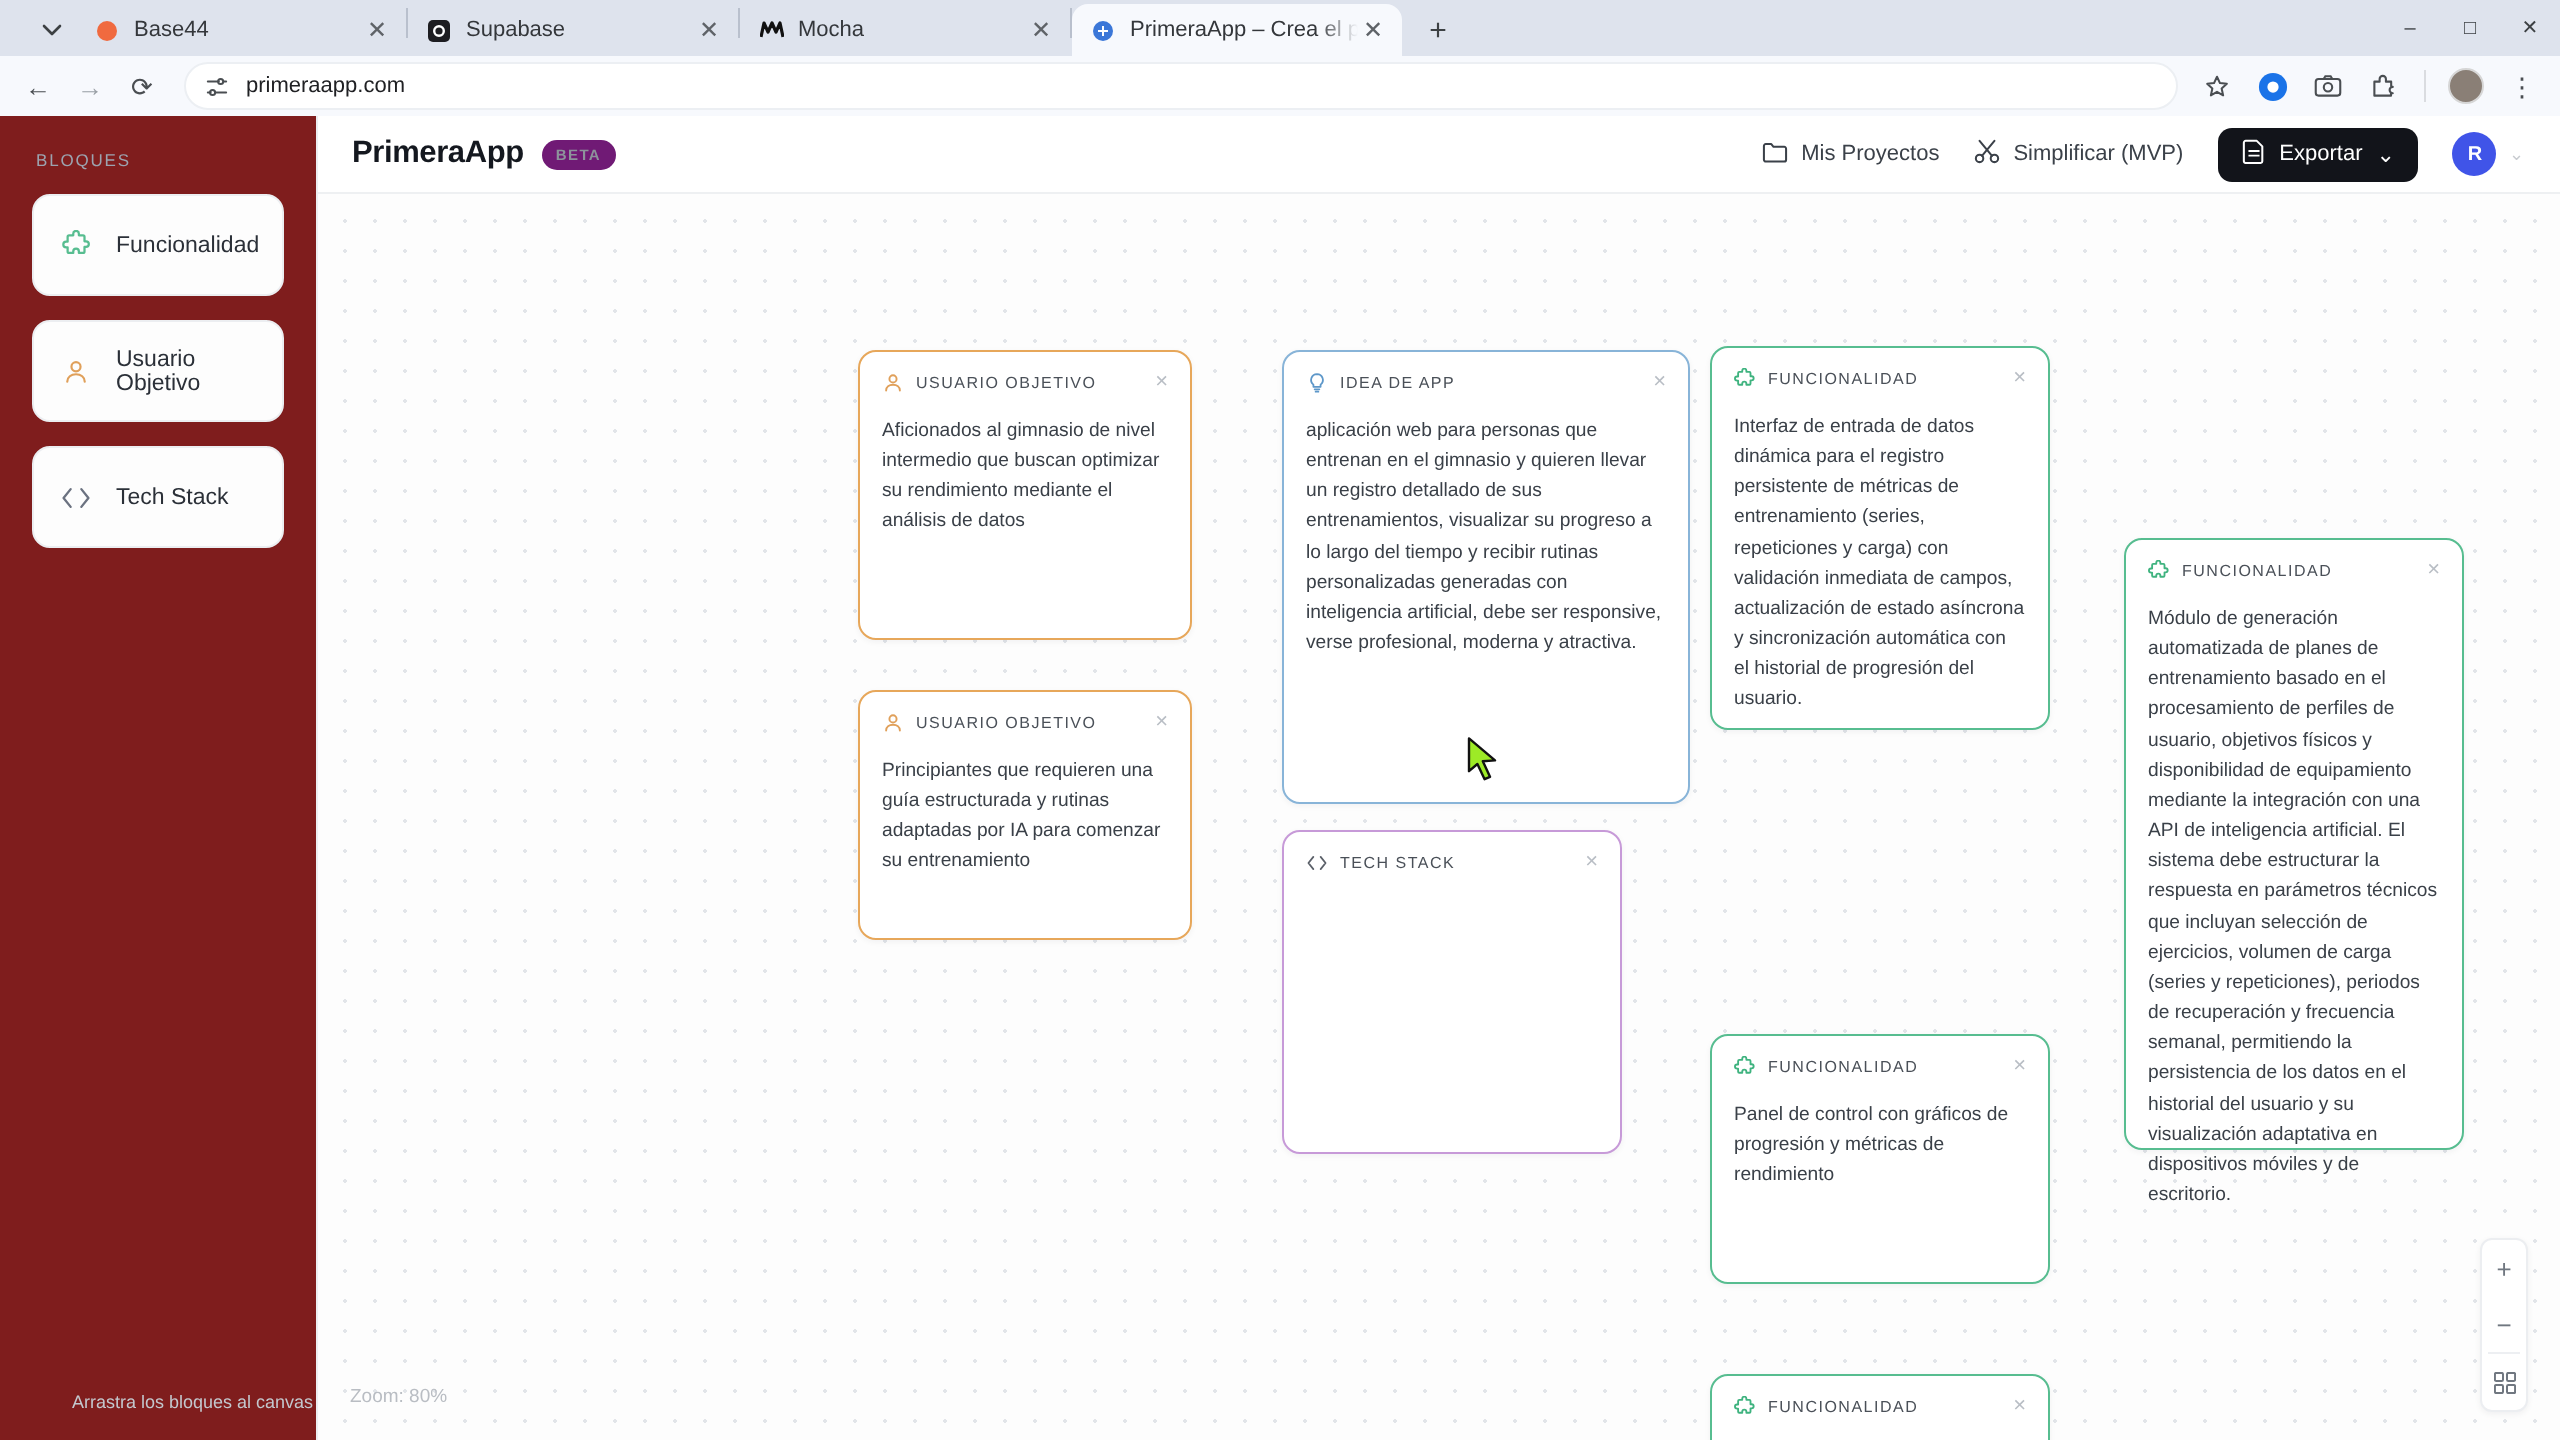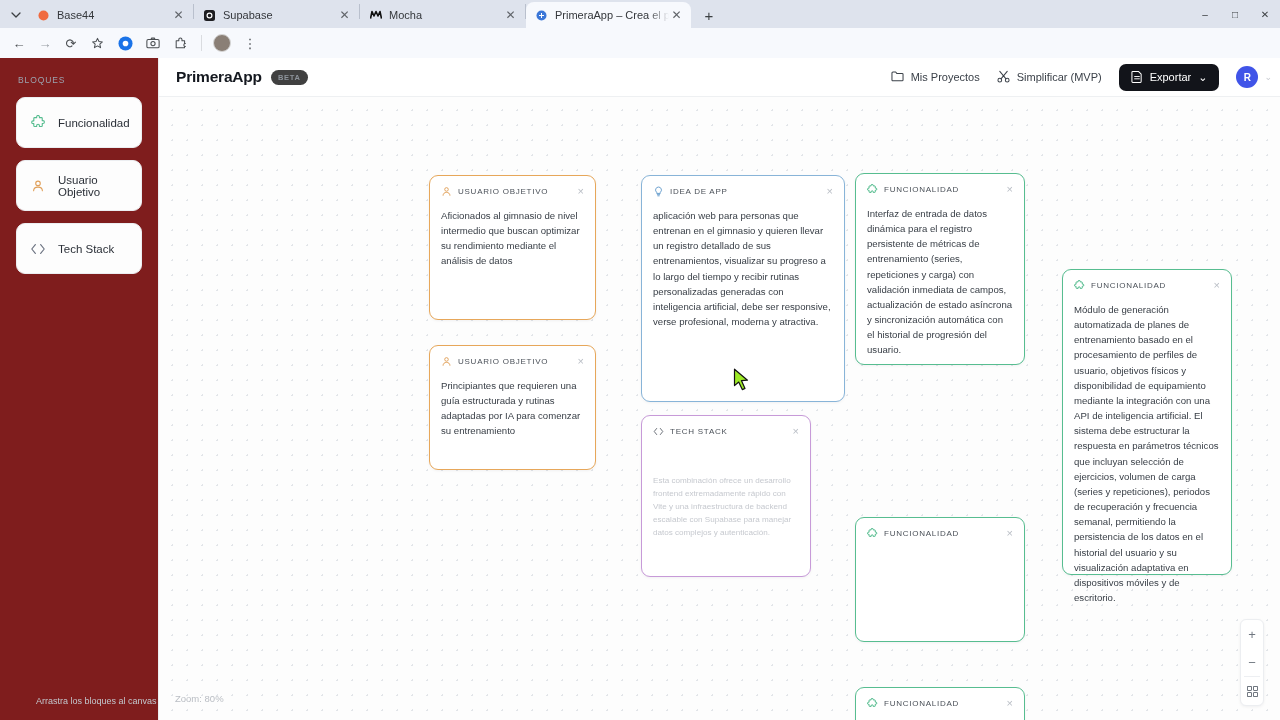--- a/index.html
+++ b/index.html
@@ -11,21 +11,21 @@
   }
 
   
   .browser { width: 1280px; height: 720px; display: flex; flex-direction: column; }
 
   .tabstrip {
     height: 28px;
     background: #dee3ed;
     display: flex;
     align-items: flex-end;
-    padding-left: 4px;
+    padding-left: 14px;
     position: relative;
     flex: 0 0 28px;
   }
   .tab-list-btn {
     width: 24px; height: 26px;
     display: flex; align-items: center; justify-content: center;
     color: #3c4043;
     flex: 0 0 24px;
   }
   .tab {
@@ -155,26 +155,26 @@
     min-width: 0;
     position: relative;
   }
   .apphead {
     height: 39px;
     flex: 0 0 39px;
     background: #fff;
     border-bottom: 1px solid #eef0f2;
     display: flex;
     align-items: center;
-    padding: 0 8px 0 17px;
+    padding: 0 18px 0 17px;
   }
   .brand { font-size: 15.5px; font-weight: bold; color: #14181f; letter-spacing: -0.2px; }
   .beta {
     margin-left: 9px;
-    background: #404040;
+    background: #701a75;
     color: #8d939b;
     font-size: 7.5px;
     letter-spacing: 0.7px;
     padding: 3px 7px;
     border-radius: 9px;
     font-weight: bold;
   }
   .head-right { margin-left: auto; display: flex; align-items: center; gap: 17px; }
   .head-link {
     display: flex; align-items: center; gap: 7px;
@@ -335,20 +335,30 @@
       <div>–</div>
       <div>□</div>
       <div>✕</div>
     </div>
   </div>
 
   <div class="toolbar">
     <div class="tb-btn">←</div>
     <div class="tb-btn dim">→</div>
     <div class="tb-btn">⟳</div>
+    <div class="omnibox">
+      <span class="tune">
+        <svg width="11" height="11" viewBox="0 0 12 12">
+            <path d="M1 3h6M9.5 3h1.5M1 9h1.5M5 9h6" stroke="#4a4e52" stroke-width="1.1" stroke-linecap="round"></path>
+            <circle cx="8" cy="3" r="1.4" fill="none" stroke="#4a4e52" stroke-width="1.1"></circle>
+            <circle cx="3.6" cy="9" r="1.4" fill="none" stroke="#4a4e52" stroke-width="1.1"></circle>
+          </svg>
+      </span>
+      <span class="url">primeraapp.com</span>
+    </div>
     <div class="tb-right">
       <div class="tb-btn">
         <svg width="13" height="13" viewBox="0 0 14 14">
             <path d="M7 1.5l1.6 3.4 3.7.4-2.8 2.5.8 3.7L7 9.6 3.7 11.5l.8-3.7-2.8-2.5 3.7-.4z" fill="none" stroke="#4a4e52" stroke-width="1.1" stroke-linejoin="round"></path>
           </svg>
       </div>
       <div class="tb-btn">
         <svg width="15" height="15" viewBox="0 0 16 16">
             <circle cx="8" cy="8" r="7.5" fill="#1a73e8"></circle>
             <circle cx="8" cy="8" r="3" fill="#fff"></circle>
@@ -500,21 +510,20 @@
             <div class="card theme-stack" style="left: 482px; top: 318px; width: 170px; height: 162px;">
               <div class="card-head">
                 <span class="ci">
                   <svg width="13" height="11" viewBox="0 0 18 14">
                     <path d="M6 2L2 7l4 5M12 2l4 5-4 5" fill="none" stroke="#5b6069" stroke-width="1.45" stroke-linecap="round" stroke-linejoin="round"></path>
                   </svg>
                 </span>
                 <span class="ct">TECH STACK</span>
                 <span class="cx">×</span>
               </div>
-              <div class="card-sub">Esta combinación ofrece un desarrollo frontend extremadamente rápido con Vite y una infraestructura de backend escalable con Supabase para manejar datos complejos y autenticación.</div>
             </div>
             <div class="card theme-func" style="left: 696px; top: 76px; width: 170px; height: 192px;">
               <div class="card-head">
                 <span class="ci">
                   <svg width="11" height="11" viewBox="0 0 16 16">
                     <path d="M6 2a1.5 1.5 0 013 0v.8h2.2a.8.8 0 01.8.8V6h.8a1.5 1.5 0 010 3H12v2.4a.8.8 0 01-.8.8H9v-.8a1.5 1.5 0 00-3 0v.8H3.8a.8.8 0 01-.8-.8V9.2h-.8a1.5 1.5 0 010-3H3V3.6a.8.8 0 01.8-.8H6z" fill="none" stroke="#3fb37f" stroke-width="1.35" stroke-linejoin="round"></path>
                   </svg>
                 </span>
                 <span class="ct">FUNCIONALIDAD</span>
                 <span class="cx">×</span>
@@ -536,20 +545,21 @@
             <div class="card theme-func" style="left: 696px; top: 420px; width: 170px; height: 125px;">
               <div class="card-head">
                 <span class="ci">
                   <svg width="11" height="11" viewBox="0 0 16 16">
                     <path d="M6 2a1.5 1.5 0 013 0v.8h2.2a.8.8 0 01.8.8V6h.8a1.5 1.5 0 010 3H12v2.4a.8.8 0 01-.8.8H9v-.8a1.5 1.5 0 00-3 0v.8H3.8a.8.8 0 01-.8-.8V9.2h-.8a1.5 1.5 0 010-3H3V3.6a.8.8 0 01.8-.8H6z" fill="none" stroke="#3fb37f" stroke-width="1.35" stroke-linejoin="round"></path>
                   </svg>
                 </span>
                 <span class="ct">FUNCIONALIDAD</span>
                 <span class="cx">×</span>
               </div>
+              <div class="card-body">Panel de control con gráficos de progresión y métricas de rendimiento</div>
             </div>
             <div class="card theme-func" style="left: 696px; top: 590px; width: 170px; height: 125px;">
               <div class="card-head">
                 <span class="ci">
                   <svg width="11" height="11" viewBox="0 0 16 16">
                     <path d="M6 2a1.5 1.5 0 013 0v.8h2.2a.8.8 0 01.8.8V6h.8a1.5 1.5 0 010 3H12v2.4a.8.8 0 01-.8.8H9v-.8a1.5 1.5 0 00-3 0v.8H3.8a.8.8 0 01-.8-.8V9.2h-.8a1.5 1.5 0 010-3H3V3.6a.8.8 0 01.8-.8H6z" fill="none" stroke="#3fb37f" stroke-width="1.35" stroke-linejoin="round"></path>
                   </svg>
                 </span>
                 <span class="ct">FUNCIONALIDAD</span>
                 <span class="cx">×</span>

